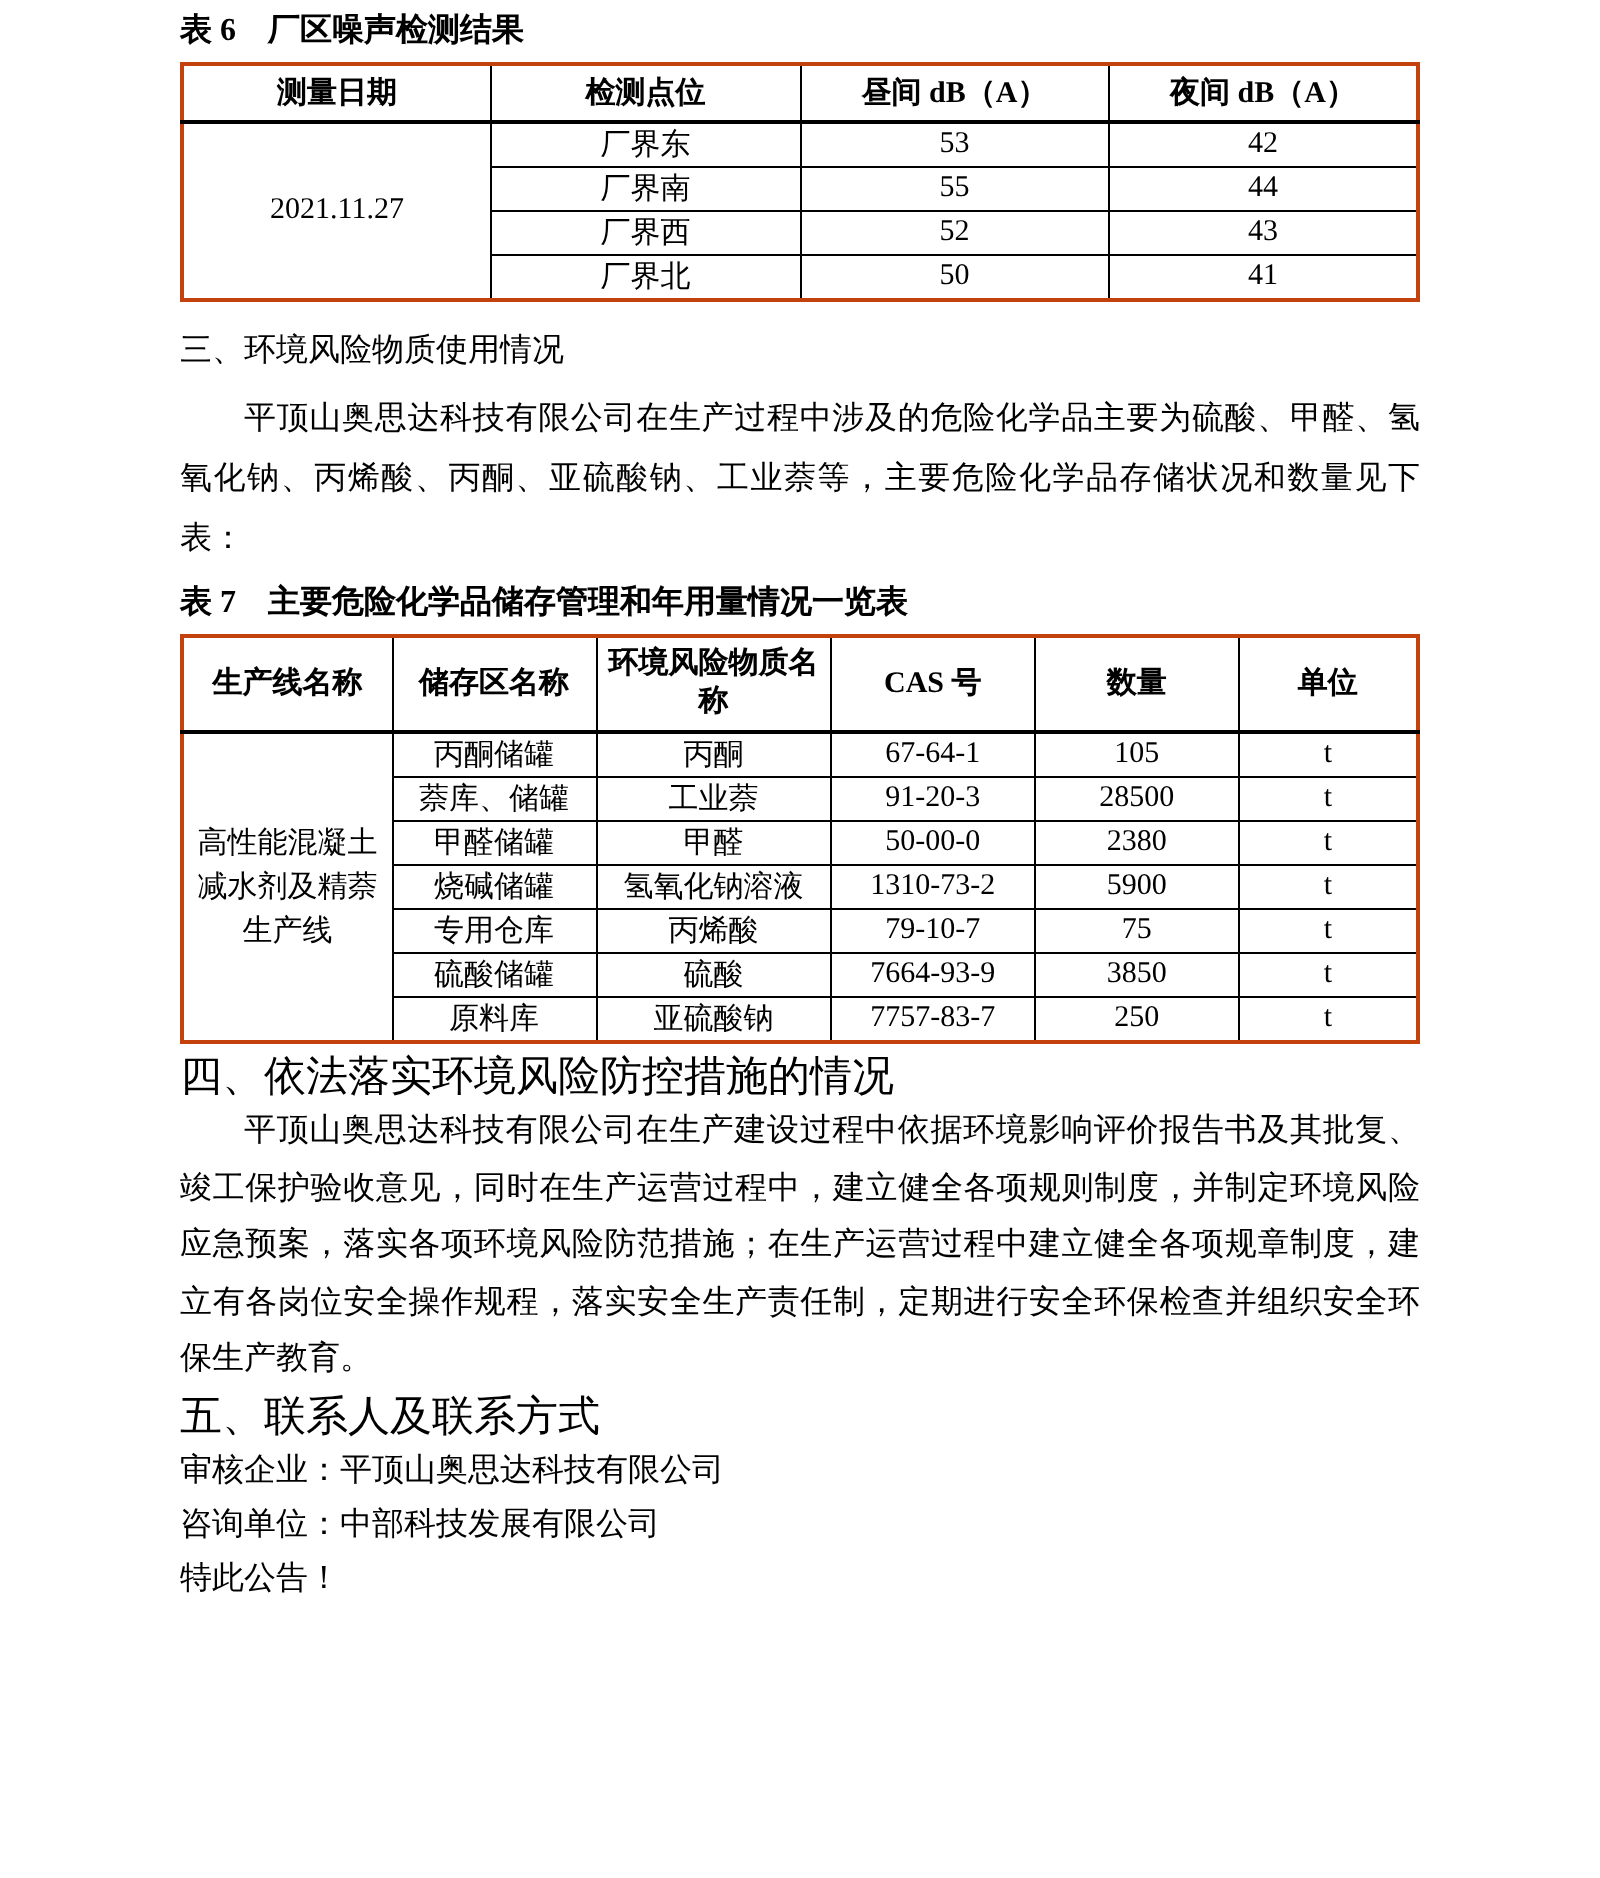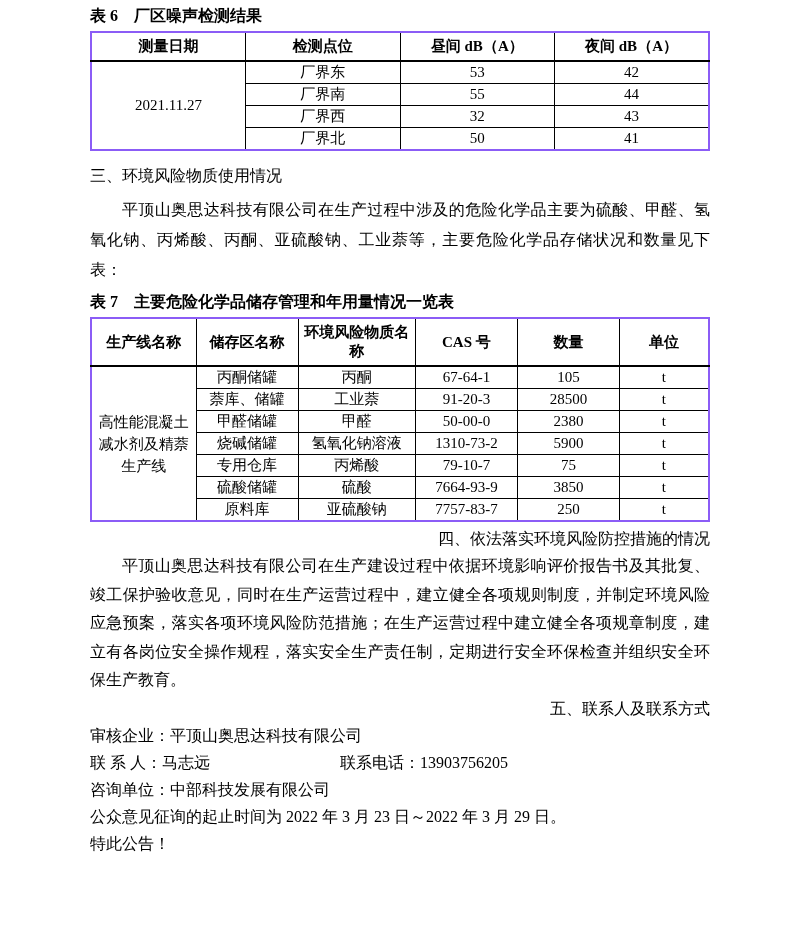--- a/index.html
+++ b/index.html
@@ -21,21 +21,21 @@
     text-align: left;
     font-weight: bold;
     font-size: 16px;
     margin: 0 0 4px 0;
     line-height: 22px;
   }
   table {
     border-collapse: collapse;
     width: 100%;
     table-layout: fixed;
-    border: 2px solid #8b5cf6;
+    border: 2px solid #c2410c;
   }
   th, td {
     border: 1px solid #000;
     text-align: center;
     vertical-align: middle;
     padding: 0 2px;
     font-size: 15px;
     overflow: hidden;
   }
   th { font-weight: bold; }
@@ -57,24 +57,23 @@
     text-align: justify;
     text-indent: 2em;
     margin: 0;
   }
   .heading {
     font-size: 16px;
     line-height: 22px;
     margin: 10px 0 0 0;
   }
   .heading4 {
-    font-size: 16px;
+    font-size: 21px;
     line-height: 27px;
     margin: 3px 0 0 0;
-    text-align: right;
   }
   .t7-title { margin-top: 6px; }
   .cline {
     font-size: 16px;
     line-height: 27px;
     display: flex;
   }
   .cleft-wide { width: 250px; flex: none; }
 </style>
 </head>
@@ -104,21 +103,21 @@
       <td>53</td>
       <td>42</td>
     </tr>
     <tr>
       <td>厂界南</td>
       <td>55</td>
       <td>44</td>
     </tr>
     <tr>
       <td>厂界西</td>
-      <td>32</td>
+      <td>52</td>
       <td>43</td>
     </tr>
     <tr>
       <td>厂界北</td>
       <td>50</td>
       <td>41</td>
     </tr>
   </tbody>
     </table>
 
@@ -203,26 +202,19 @@
   <div class="heading4">四、依法落实环境风险防控措施的情况</div>
 
   <p class="body4">平顶山奥思达科技有限公司在生产建设过程中依据环境影响评价报告书及其批复、竣工保护验收意见，同时在生产运营过程中，建立健全各项规则制度，并制定环境风险应急预案，落实各项环境风险防范措施；在生产运营过程中建立健全各项规章制度，建立有各岗位安全操作规程，落实安全生产责任制，定期进行安全环保检查并组织安全环保生产教育。</p>
 
   <div class="heading4" style="margin-top:0">五、联系人及联系方式</div>
 
   <div class="cline">
     <span>审核企业：平顶山奥思达科技有限公司</span>
   </div>
   <div class="cline">
-    <span class="cleft-wide">联 系 人：马志远</span>
-    <span>联系电话：13903756205</span>
-  </div>
-  <div class="cline">
     <span>咨询单位：中部科技发展有限公司</span>
-  </div>
-  <div class="cline">
-    <span>公众意见征询的起止时间为 2022 年 3 月 23 日～2022 年 3 月 29 日。</span>
   </div>
   <div class="cline">
     <span>特此公告！</span>
   </div>
 
 </div>
 
 </body></html>

